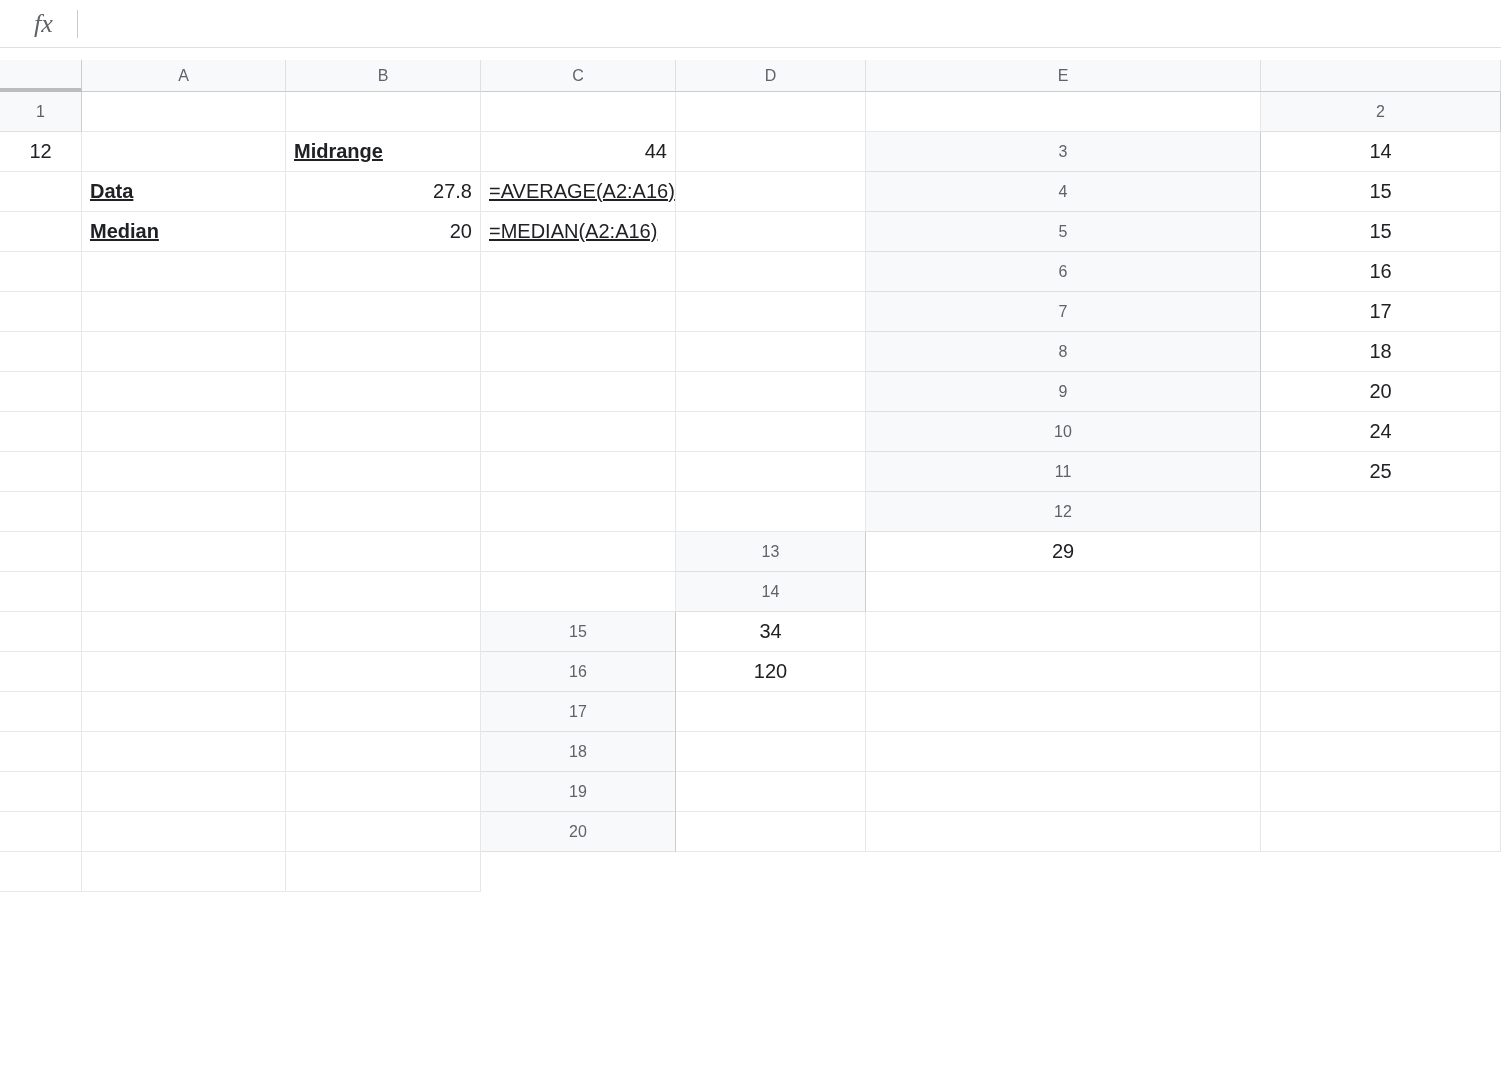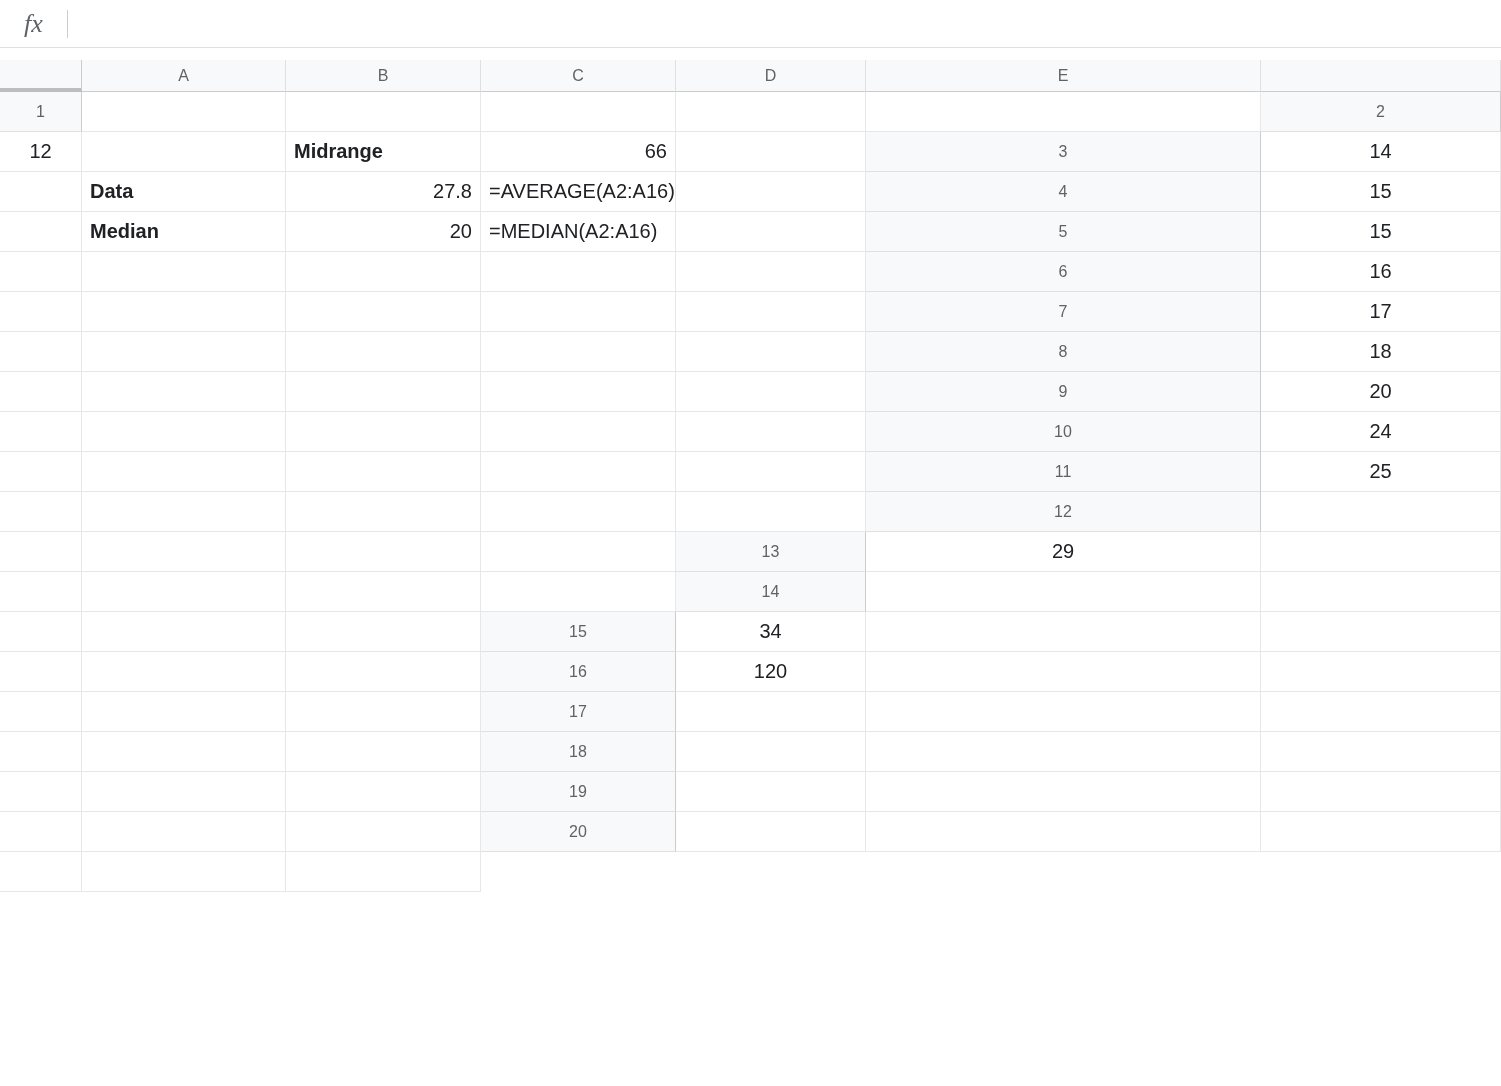--- a/index.html
+++ b/index.html
@@ -12,21 +12,21 @@
     color: #202124;
   }
   .container {
     width: 1501px;
   }
   .formula-bar {
     display: flex;
     align-items: center;
     height: 48px;
     border-bottom: 1px solid #e0e0e0;
-    padding: 0 10px;
+    padding: 0 20px;
   }
   .fx-icon {
     font-family: 'Times New Roman', serif;
     font-style: italic;
     font-size: 26px;
     color: #5f6368;
     margin-right: 24px;
     margin-left: 14px;
     user-select: none;
   }
@@ -87,21 +87,21 @@
     border-bottom: 1px solid #e7e7e7;
     height: 40px;
     display: flex;
     align-items: center;
     padding: 0 8px;
     font-size: 20px;
     cursor: cell;
   }
   .cell.center { justify-content: center; }
   .cell.right { justify-content: flex-end; }
-  .cell.left { justify-content: flex-start; }
+  .cell.left { justify-content: flex-start; text-decoration: underline; }
   .cell.bold { font-weight: bold; }
 </style>
 </head>
 <body>
 
 <div class="container">
   <div class="formula-bar">
     <span class="fx-icon">fx</span>
     <div class="formula-divider"></div>
     <input class="formula-input" type="text" value="" style="">
@@ -118,21 +118,21 @@
       <div class="row-header">1</div>
       <div class="cell"></div>
       <div class="cell"></div>
       <div class="cell"></div>
       <div class="cell"></div>
       <div class="cell"></div>
       <div class="row-header">2</div>
       <div class="cell center">12</div>
       <div class="cell"></div>
       <div class="cell bold left">Midrange</div>
-      <div class="cell right">66</div>
+      <div class="cell right">44</div>
       <div class="cell"></div>
       <div class="row-header">3</div>
       <div class="cell center">14</div>
       <div class="cell"></div>
       <div class="cell bold left">Data</div>
       <div class="cell right">27.8</div>
       <div class="cell left">=AVERAGE(A2:A16)</div>
       <div class="cell"></div>
       <div class="row-header">4</div>
       <div class="cell center">15</div>

